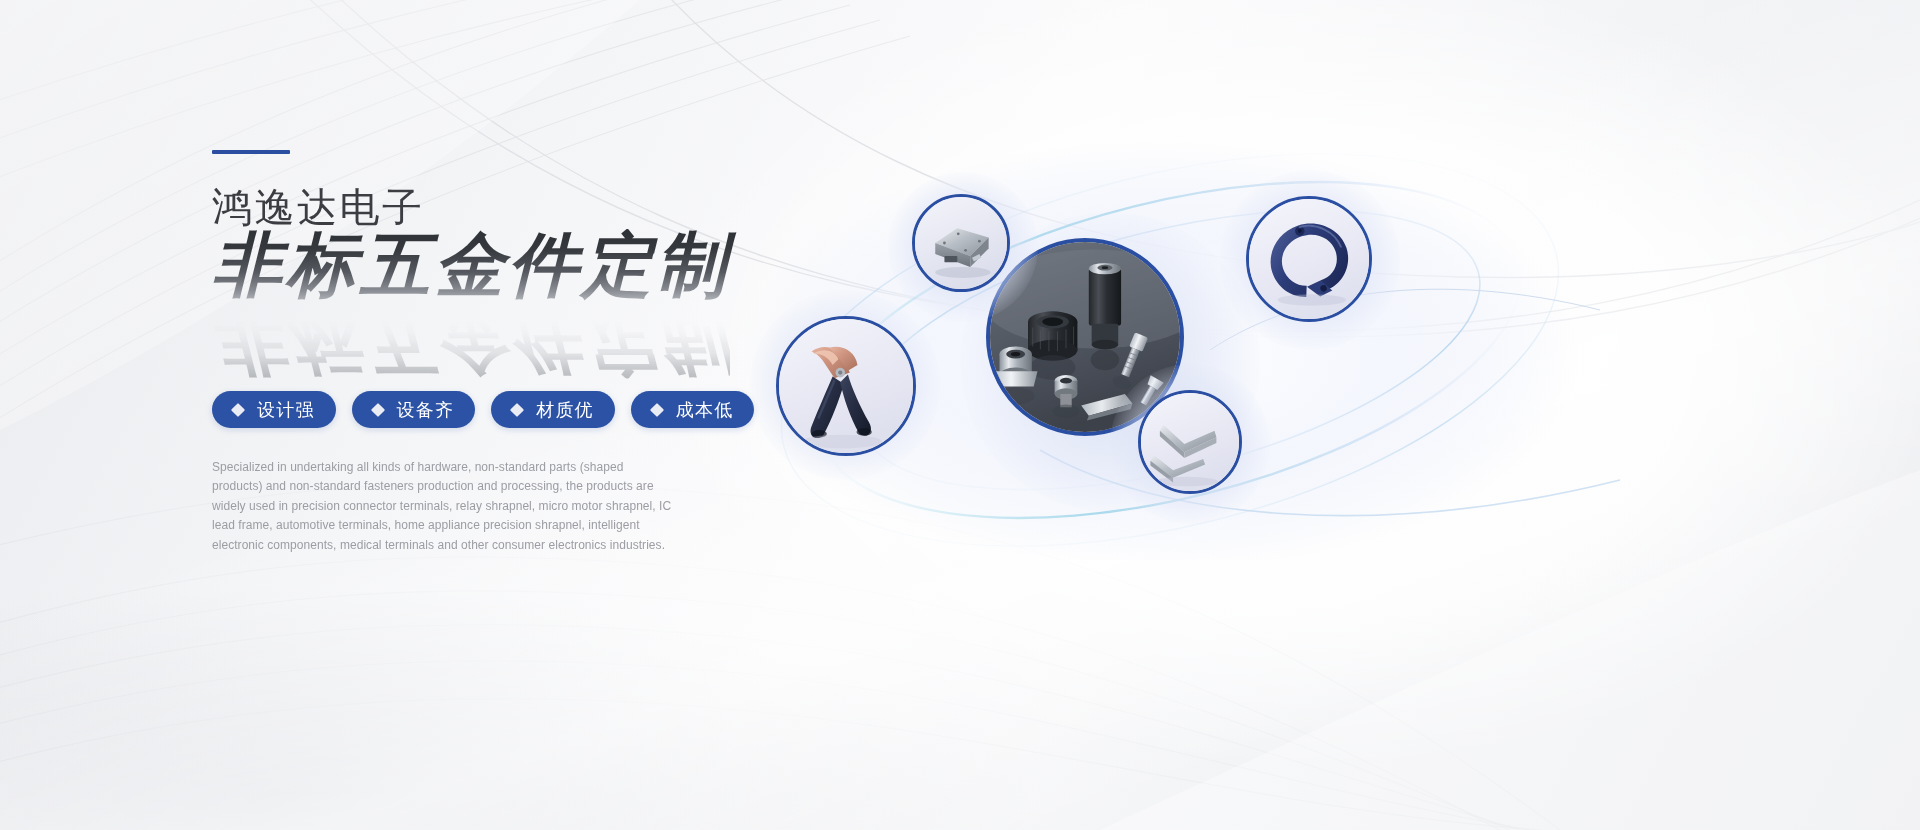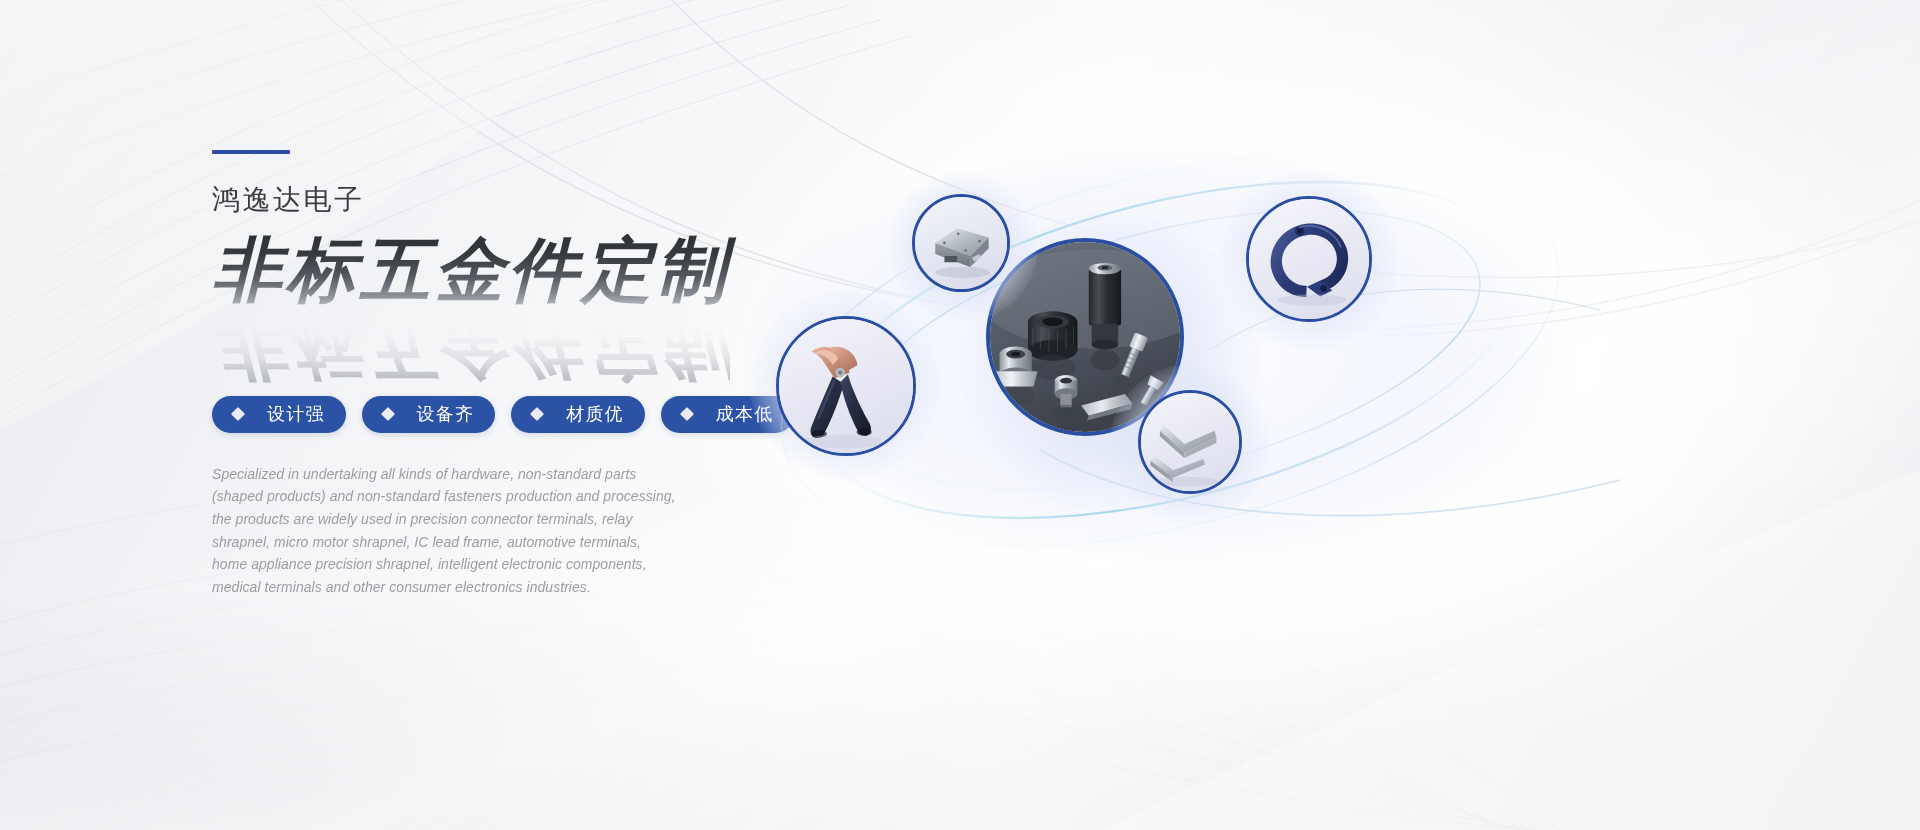--- a/index.html
+++ b/index.html
@@ -30,22 +30,22 @@
 
   
   .content { position:absolute; left:212px; top:150px; width:640px; }
 
   .accent-bar {
     width:78px; height:4px; background:#2b4ea2; border-radius:1px;
     margin-bottom:31px;
   }
 
   .brand {
-    font-size:28px; color:#3b3d42; letter-spacing:2.5px;
-    font-weight:400; line-height:1.1; margin-bottom:18px;
+    font-size:40px; color:#3b3d42; letter-spacing:2.5px;
+    font-weight:400; line-height:1.1; 
     font-family:"DejaVu Sans","Liberation Sans",sans-serif;
   }
 
   .headline-wrap { position:relative; height:128px;font-style:italic; }
   .headline {
     font-size:70px; font-weight:bold; letter-spacing:4px; line-height:1.05;
     font-family:"DejaVu Sans","Liberation Sans",sans-serif;
     background:linear-gradient(180deg,#2e3135 0%,#35383d 26%,#55585e 58%,#8b8e94 84%,#b9bcc1 100%);
     -webkit-background-clip:text; background-clip:text;
     -webkit-text-fill-color:transparent; color:transparent;
@@ -58,39 +58,38 @@
     white-space:nowrap;
     transform:scaleY(-1);
     background:linear-gradient(180deg, rgba(120,124,130,0.50) 0%, rgba(150,154,160,0.22) 34%, rgba(180,183,188,0.05) 62%, rgba(200,200,205,0) 80%);
     -webkit-background-clip:text; background-clip:text;
     -webkit-text-fill-color:transparent; color:transparent;
     pointer-events:none;
   }
 
   .pills { display:flex; gap:16px; margin-top:34px; }
   .pill {
-    display:flex; align-items:center; gap:24px;
+    display:flex; align-items:center; gap:14px;
     background:#2b52a5; color:#ffffff;
     padding:0 21px; height:37px; border-radius:19px;
     font-size:18px; letter-spacing:1.2px;
     font-family:"DejaVu Sans","Liberation Sans",sans-serif;
     box-shadow:0 2px 6px rgba(43,82,165,0.18);
     white-space:nowrap;
   }
   .pill .diamond {
     width:10px; height:10px; background:#e9ecf5;
     transform:rotate(45deg); flex:0 0 auto; border-radius:1px;
   }
 
   .desc {
     margin-top:30px; width:465px;
-    font-size:14px; line-height:1.62; color:#9b9da3;
+    font-size:12px; line-height:1.62; color:#9b9da3;
     font-family:"Liberation Sans","DejaVu Sans",sans-serif;
     letter-spacing:0.05px;
-    font-style:italic;
   }
 
   
   .visual { position:absolute; left:740px; top:120px; width:1080px; height:440px; }
   .visual svg { position:absolute; left:0; top:0; }
 
   .bubble {
     position:absolute; border-radius:50%;
     border:3px solid #2a4fa2;
     overflow:hidden;

